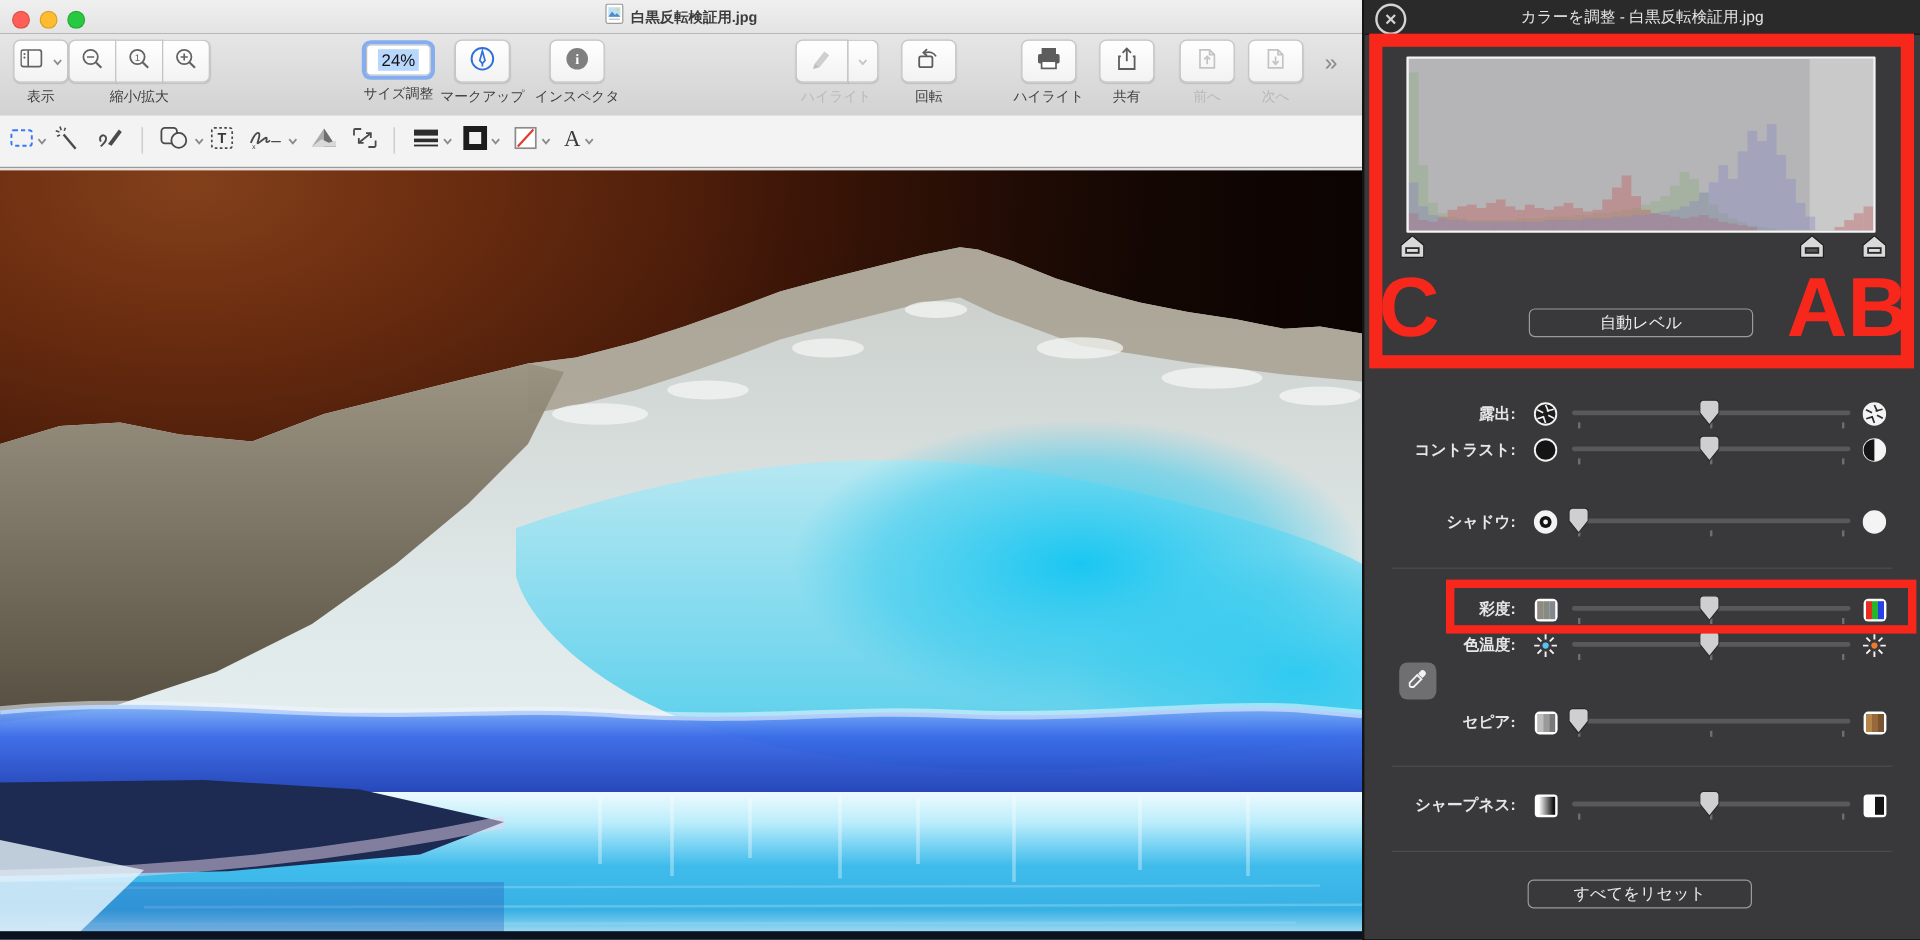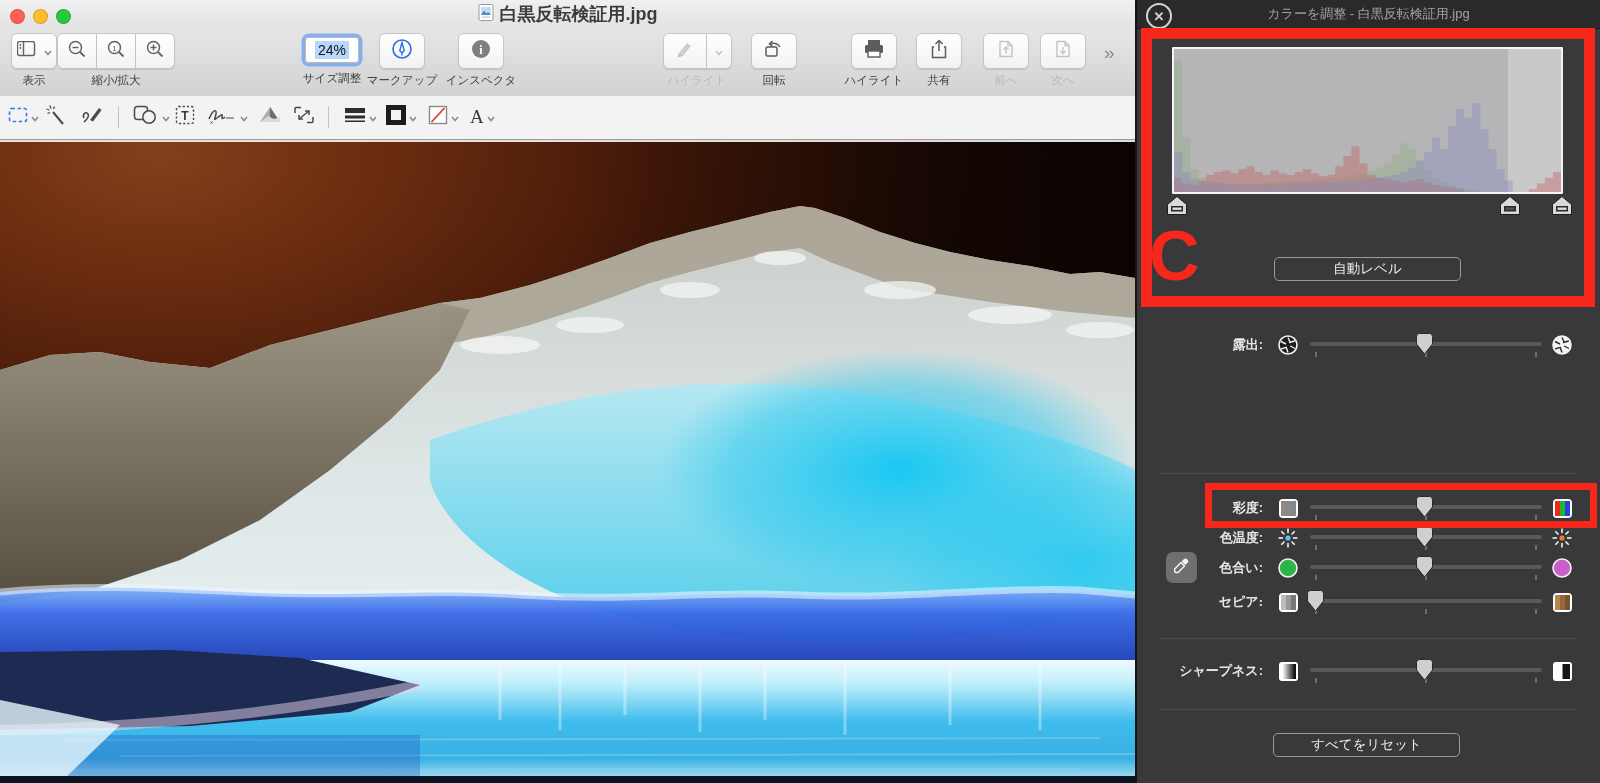--- a/index.html
+++ b/index.html
@@ -5,21 +5,21 @@
   html,body{margin:0;padding:0;}
   body{width:1600px;height:783px;background:#141414;font-family:"Liberation Sans",sans-serif;position:relative;overflow:hidden;
        -webkit-font-smoothing:antialiased;}
   
   .win{position:absolute;left:0;top:0;width:1135px;height:783px;background:#222;}
   .titlebar{position:absolute;left:0;top:0;right:0;height:28px;background:linear-gradient(#f0f0f0,#e3e3e3);
             display:flex;align-items:center;}
   .lights{position:absolute;left:10px;top:9px;display:flex;gap:8px;}
   .light{width:13px;height:13px;border-radius:50%;border:0.5px solid rgba(0,0,0,.15);}
   .title-wrap{margin:0 auto;display:flex;align-items:center;gap:6px;}
-  .title-text{font-size:18px;color:#3c3c3c;font-weight:bold;}
+  .title-text{font-size:12px;color:#3c3c3c;font-weight:bold;}
   .toolbar{position:absolute;left:0;top:28px;right:0;height:68px;background:linear-gradient(#e6e6e6,#d2d2d2);
            border-bottom:1px solid #a9a9a9;}
   .titem{position:absolute;top:5px;display:flex;flex-direction:column;align-items:center;}
   .tbtn{height:34px;min-width:44px;background:linear-gradient(#ffffff,#f2f2f2);border:1px solid #c6c6c6;
         border-radius:6px;box-shadow:0 1px 1px rgba(0,0,0,.12);display:flex;align-items:center;justify-content:center;}
   .tlabel{font-size:11.5px;color:#404040;margin-top:4px;white-space:nowrap;}
   .dis .tlabel{color:#b9b9b9;}
   .seg{display:flex;}
   .seg .tbtn{border-radius:0;border-left-width:0;min-width:38px;}
   .seg .tbtn:first-child{border-radius:6px 0 0 6px;border-left-width:1px;}
@@ -35,21 +35,21 @@
   .markupbar{position:absolute;left:0;top:96px;right:0;height:43px;background:#f3f3f3;border-bottom:1px solid #9b9b9b;}
   .mitem{position:absolute;top:8px;height:26px;display:flex;align-items:center;}
   .mdiv{position:absolute;top:10px;width:1px;height:22px;background:#c4c4c4;}
   .chev{margin-left:3px;}
   
   .imagearea{position:absolute;left:0;top:140px;width:1135px;height:643px;background:#000;}
   
   .panel{position:absolute;left:1137px;top:0;width:463px;height:783px;background:#39393b;}
   .ptitlebar{position:absolute;left:0;top:0;right:0;height:28px;background:#2a2a2b;border-bottom:1px solid #161616;
              display:flex;align-items:center;justify-content:center;}
-  .ptitle{font-size:13px;color:#a3a3a3;}
+  .ptitle{font-size:13px;color:#e5e5e5;}
   .pclose{position:absolute;left:9px;top:3px;width:22px;height:22px;border:2px solid #d4d4d4;border-radius:50%;
           color:#d4d4d4;display:flex;align-items:center;justify-content:center;font-size:13px;font-weight:bold;background:#2a2a2b;}
   .histframe{position:absolute;left:35px;top:47px;width:391px;height:147px;background:#b5b5b7;border:2px solid #f4f4f4;
              box-sizing:border-box;border-radius:1px;}
   .lvlhandle{position:absolute;width:20px;height:19px;top:196px;}
   .pbtn{position:absolute;height:24px;border:1px solid #9a9a9a;border-radius:5px;color:#ededed;font-size:13.5px;
         display:flex;align-items:center;justify-content:center;background:transparent;}
   .srow{position:absolute;left:0;width:463px;height:30px;}
   .slabel{position:absolute;left:0;top:7px;width:126px;text-align:right;font-size:13px;font-weight:bold;color:#e6e6e8;white-space:nowrap;}
   .sicon{position:absolute;top:5px;width:22px;height:22px;display:flex;align-items:center;justify-content:center;}
@@ -630,22 +630,67 @@
             <line x1="16.8" y1="6" x2="11" y2="7.5"></line>
             <line x1="17" y1="13.5" x2="12.2" y2="11"></line>
             <line x1="10" y1="17.5" x2="8" y2="12"></line>
             <line x1="3.2" y1="14" x2="8.8" y2="12.2"></line>
             <line x1="3" y1="6.5" x2="8" y2="9"></line>
           </g>
         </svg>
       </span>
   </div>
 
-
-
+  <div class="srow" style="top:359px;">
+    <span class="slabel">コントラスト:</span>
+    <span class="sicon l">
+        <svg width="20" height="20" viewBox="0 0 20 20">
+          <circle cx="10" cy="10" r="9" fill="#141414" stroke="#f2f2f2" stroke-width="1.6"></circle>
+        </svg>
+      </span>
+    <div class="strack">
+      <i class="tick" style="left:2%"></i>
+        <i class="tick" style="left:49.6%"></i>
+        <i class="tick" style="left:97%"></i>
+      <span class="thumb" style="left: calc(49% - 8px);"><svg width="17" height="22" viewBox="0 0 17 22">
+            <path d="M3.5,0.5 h10 a3,3 0 0 1 3,3 v7.5 L8.5,21 L0.5,11 V3.5 a3,3 0 0 1 3,-3 Z" fill="#cfcfd1" stroke="#2a2a2a" stroke-width="1"></path>
+          </svg></span>
+    </div>
+    <span class="sicon r">
+        <svg width="20" height="20" viewBox="0 0 20 20">
+          <circle cx="10" cy="10" r="9" fill="#f4f4f4" stroke="#f2f2f2" stroke-width="1.6"></circle>
+          <path d="M10,1 A9,9 0 0 0 10,19 Z" fill="#141414"></path>
+        </svg>
+      </span>
+  </div>
+
+
+  <div class="srow" style="top:419px;">
+    <span class="slabel">シャドウ:</span>
+    <span class="sicon l">
+        <svg width="20" height="20" viewBox="0 0 20 20">
+          <circle cx="10" cy="10" r="9" fill="#f4f4f4" stroke="#f2f2f2" stroke-width="1.6"></circle>
+          <circle cx="10" cy="10" r="5" fill="#141414"></circle>
+          <circle cx="10" cy="10" r="2" fill="#f4f4f4"></circle>
+        </svg>
+      </span>
+    <div class="strack">
+      <i class="tick" style="left:2%"></i>
+        <i class="tick" style="left:49.6%"></i>
+        <i class="tick" style="left:97%"></i>
+      <span class="thumb" style="left: calc(2% - 8px);"><svg width="17" height="22" viewBox="0 0 17 22">
+            <path d="M3.5,0.5 h10 a3,3 0 0 1 3,3 v7.5 L8.5,21 L0.5,11 V3.5 a3,3 0 0 1 3,-3 Z" fill="#cfcfd1" stroke="#2a2a2a" stroke-width="1"></path>
+          </svg></span>
+    </div>
+    <span class="sicon r">
+        <svg width="20" height="20" viewBox="0 0 20 20">
+          <circle cx="10" cy="10" r="9" fill="#f4f4f4" stroke="#f2f2f2" stroke-width="1.6"></circle>
+        </svg>
+      </span>
+  </div>
 
   <div class="pdiv" style="top:473px;"></div>
 
   <div class="srow" style="top:492px;">
     <span class="slabel">彩度:</span>
     <span class="sicon l">
         <svg width="21" height="21" viewBox="0 0 21 21">
           <rect x="1" y="1" width="19" height="19" rx="4" fill="#fff"></rect>
           <rect x="3" y="3" width="5" height="15" fill="#8f8a84"></rect>
           <rect x="8" y="3" width="5" height="15" fill="#868c82"></rect>
@@ -712,41 +757,20 @@
       </span>
   </div>
 
   <div class="dropper">
     <span><svg width="17" height="17" viewBox="0 0 17 17">
           <path d="M10.5,2.5 a2.6,2.6 0 0 1 4,3.4 l-2.2,2.2 -3.6,-3.6 Z" fill="#f2f2f2"></path>
           <path d="M8,5.5 L11.5,9 L5,15.5 H3 a1.3,1.3 0 0 1 -1.3,-1.3 V12 Z" fill="none" stroke="#f2f2f2" stroke-width="1.5"></path>
         </svg></span>
   </div>
 
-  <div class="srow" style="top:552px;">
-    <span class="slabel">色合い:</span>
-    <span class="sicon l">
-        <svg width="20" height="20" viewBox="0 0 20 20">
-          <circle cx="10" cy="10" r="9" fill="#2eb549" stroke="#f2f2f2" stroke-width="1.6"></circle>
-        </svg>
-      </span>
-    <div class="strack">
-      <i class="tick" style="left:2%"></i>
-        <i class="tick" style="left:49.6%"></i>
-        <i class="tick" style="left:97%"></i>
-      <span class="thumb" style="left: calc(49% - 8px);"><svg width="17" height="22" viewBox="0 0 17 22">
-            <path d="M3.5,0.5 h10 a3,3 0 0 1 3,3 v7.5 L8.5,21 L0.5,11 V3.5 a3,3 0 0 1 3,-3 Z" fill="#cfcfd1" stroke="#2a2a2a" stroke-width="1"></path>
-          </svg></span>
-    </div>
-    <span class="sicon r">
-        <svg width="20" height="20" viewBox="0 0 20 20">
-          <circle cx="10" cy="10" r="9" fill="#c95fc9" stroke="#f2f2f2" stroke-width="1.6"></circle>
-        </svg>
-      </span>
-  </div>
 
   <div class="srow" style="top:586px;font-family:Liberation Serif, serif;">
     <span class="slabel">セピア:</span>
     <span class="sicon l">
         <svg width="21" height="21" viewBox="0 0 21 21">
           <rect x="1" y="1" width="19" height="19" rx="4" fill="#fff"></rect>
           <rect x="3" y="3" width="5" height="15" fill="#bdbdbd"></rect>
           <rect x="8" y="3" width="5" height="15" fill="#9a9a9a"></rect>
           <rect x="13" y="3" width="5" height="15" fill="#787878"></rect>
         </svg>
@@ -802,13 +826,14 @@
       </span>
   </div>
 
   <div class="pdiv" style="top:709px;"></div>
 
   <button class="pbtn" style="left:136px;top:733px;width:187px;">すべてをリセット</button>
 
   <div class="redrect" style="left:4px;top:28px;width:454px;height:279px;border:11px solid #f8271c;"></div>
   <div class="redrect" style="left:68px;top:483px;width:392px;height:45px;border:7px solid #f8271c;"></div>
   <span class="redletter" style="left:12px;top:221px;color:#f8271c;">C</span>
+  <span class="redletter" style="left:352px;top:221px;color:#f8271c;">AB</span>
 </div>
 
 </body></html>

